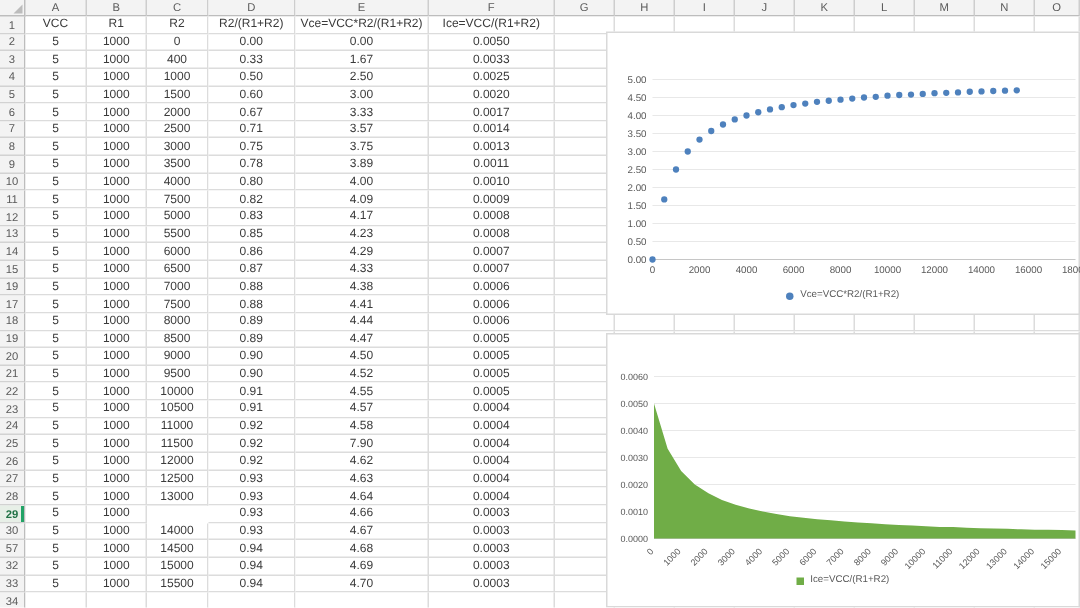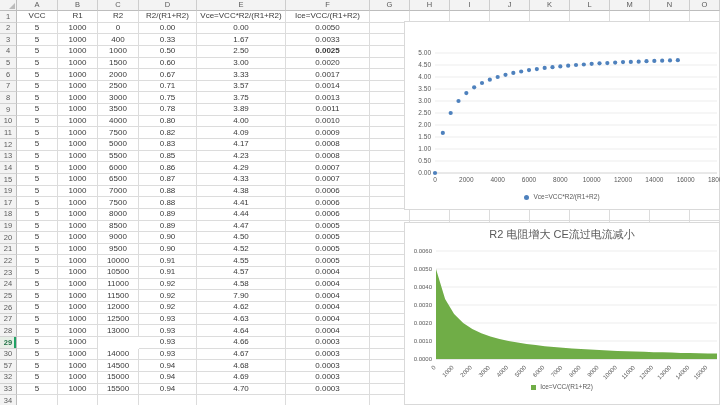--- a/index.html
+++ b/index.html
@@ -146,21 +146,21 @@
       <div class="cell" style="width: 40px;"></div>
       <div class="cell" style="width: 30px;"></div>
     </div>
     <div class="row">
       <div class="row-hdr">4</div>
       <div class="cell" style="width: 41px;">5</div>
       <div class="cell" style="width: 40px;">1000</div>
       <div class="cell" style="width: 41px;">1000</div>
       <div class="cell" style="width: 58px;">0.50</div>
       <div class="cell" style="width: 89px;">2.50</div>
-      <div class="cell" style="width: 84px; font-weight: bold;">0.0025</div>
+      <div class="cell" style="width: 84px;">0.0025</div>
       <div class="cell" style="width: 40px;"></div>
       <div class="cell" style="width: 40px;"></div>
       <div class="cell" style="width: 40px;"></div>
       <div class="cell" style="width: 40px;"></div>
       <div class="cell" style="width: 40px;"></div>
       <div class="cell" style="width: 40px;"></div>
       <div class="cell" style="width: 40px;"></div>
       <div class="cell" style="width: 40px;"></div>
       <div class="cell" style="width: 30px;"></div>
     </div>
@@ -814,18 +814,17 @@
         <text x="176.03225806451613" y="145" text-anchor="end" font-size="6" fill="#595959" font-family="Liberation Sans, sans-serif" transform="rotate(-45 176.03225806451613 145)">8000</text>
         <text x="194.16129032258064" y="145" text-anchor="end" font-size="6" fill="#595959" font-family="Liberation Sans, sans-serif" transform="rotate(-45 194.16129032258064 145)">9000</text>
         <text x="212.29032258064515" y="145" text-anchor="end" font-size="6" fill="#595959" font-family="Liberation Sans, sans-serif" transform="rotate(-45 212.29032258064515 145)">10000</text>
         <text x="230.41935483870967" y="145" text-anchor="end" font-size="6" fill="#595959" font-family="Liberation Sans, sans-serif" transform="rotate(-45 230.41935483870967 145)">11000</text>
         <text x="248.5483870967742" y="145" text-anchor="end" font-size="6" fill="#595959" font-family="Liberation Sans, sans-serif" transform="rotate(-45 248.5483870967742 145)">12000</text>
         <text x="266.6774193548387" y="145" text-anchor="end" font-size="6" fill="#595959" font-family="Liberation Sans, sans-serif" transform="rotate(-45 266.6774193548387 145)">13000</text>
         <text x="284.80645161290323" y="145" text-anchor="end" font-size="6" fill="#595959" font-family="Liberation Sans, sans-serif" transform="rotate(-45 284.80645161290323 145)">14000</text>
         <text x="302.93548387096774" y="145" text-anchor="end" font-size="6" fill="#595959" font-family="Liberation Sans, sans-serif" transform="rotate(-45 302.93548387096774 145)">15000</text>
       </g>
     </svg>
-  <div class="chart-title">R2 电阻增大 CE流过电流减小</div>
   <div class="legend">
     <span class="legend-square" id="legend-sq-2" style="background: rgb(112, 173, 71);"></span>
     <span>Ice=VCC/(R1+R2)</span>
   </div>
 </div>
 
 </body></html>

